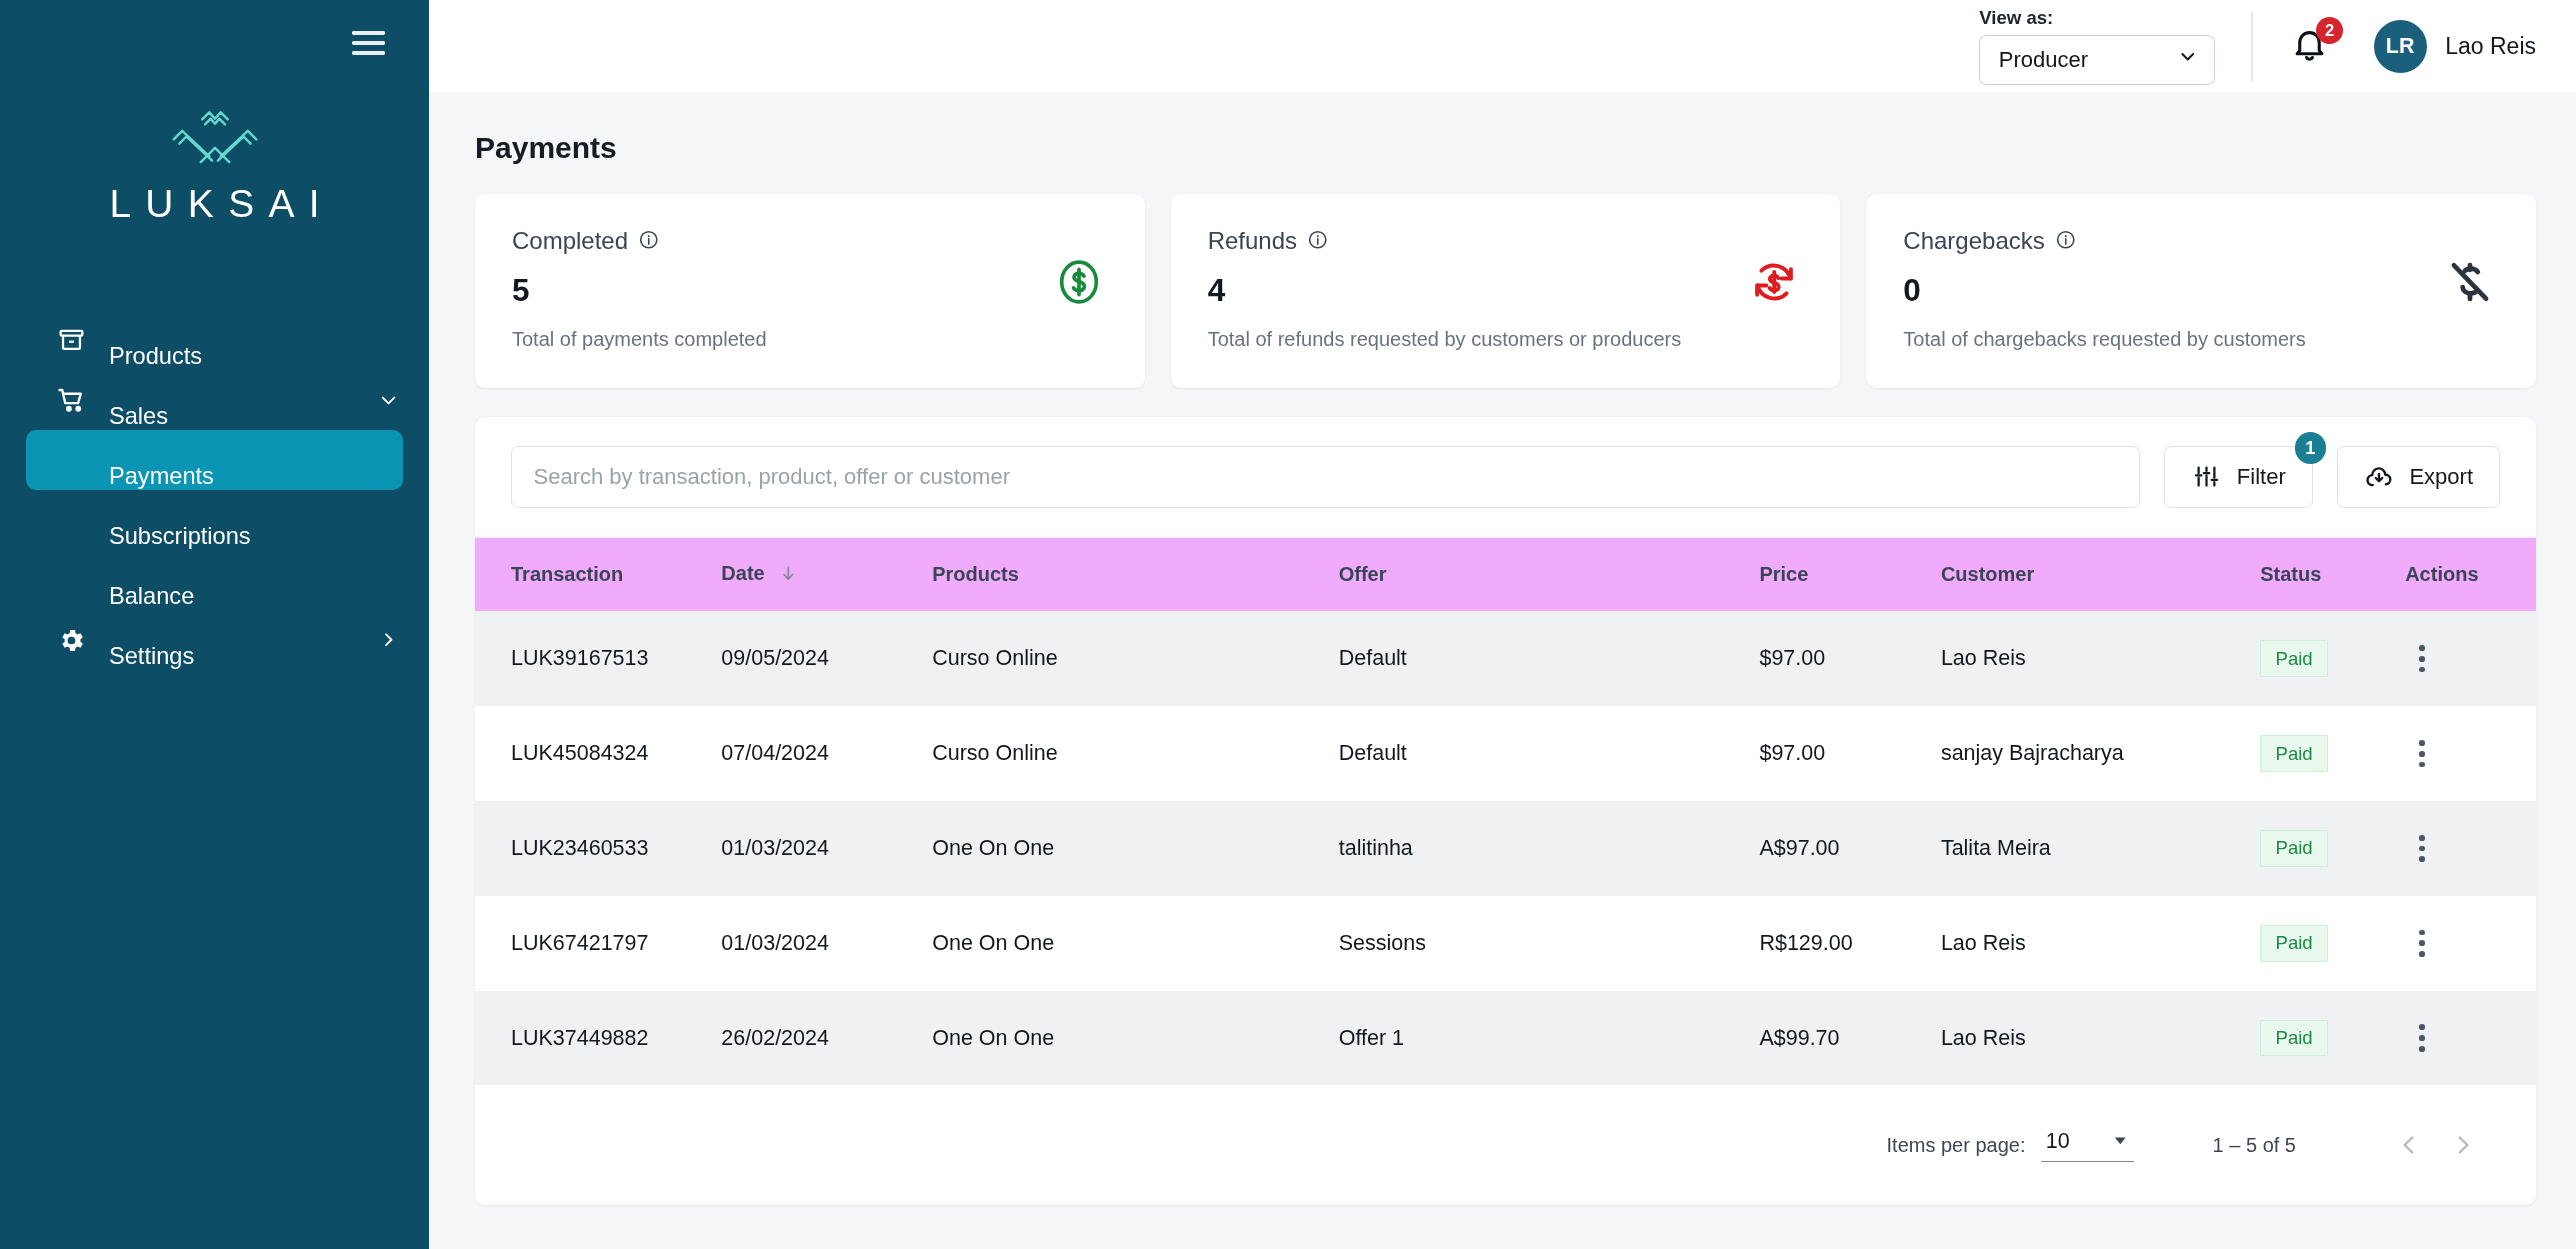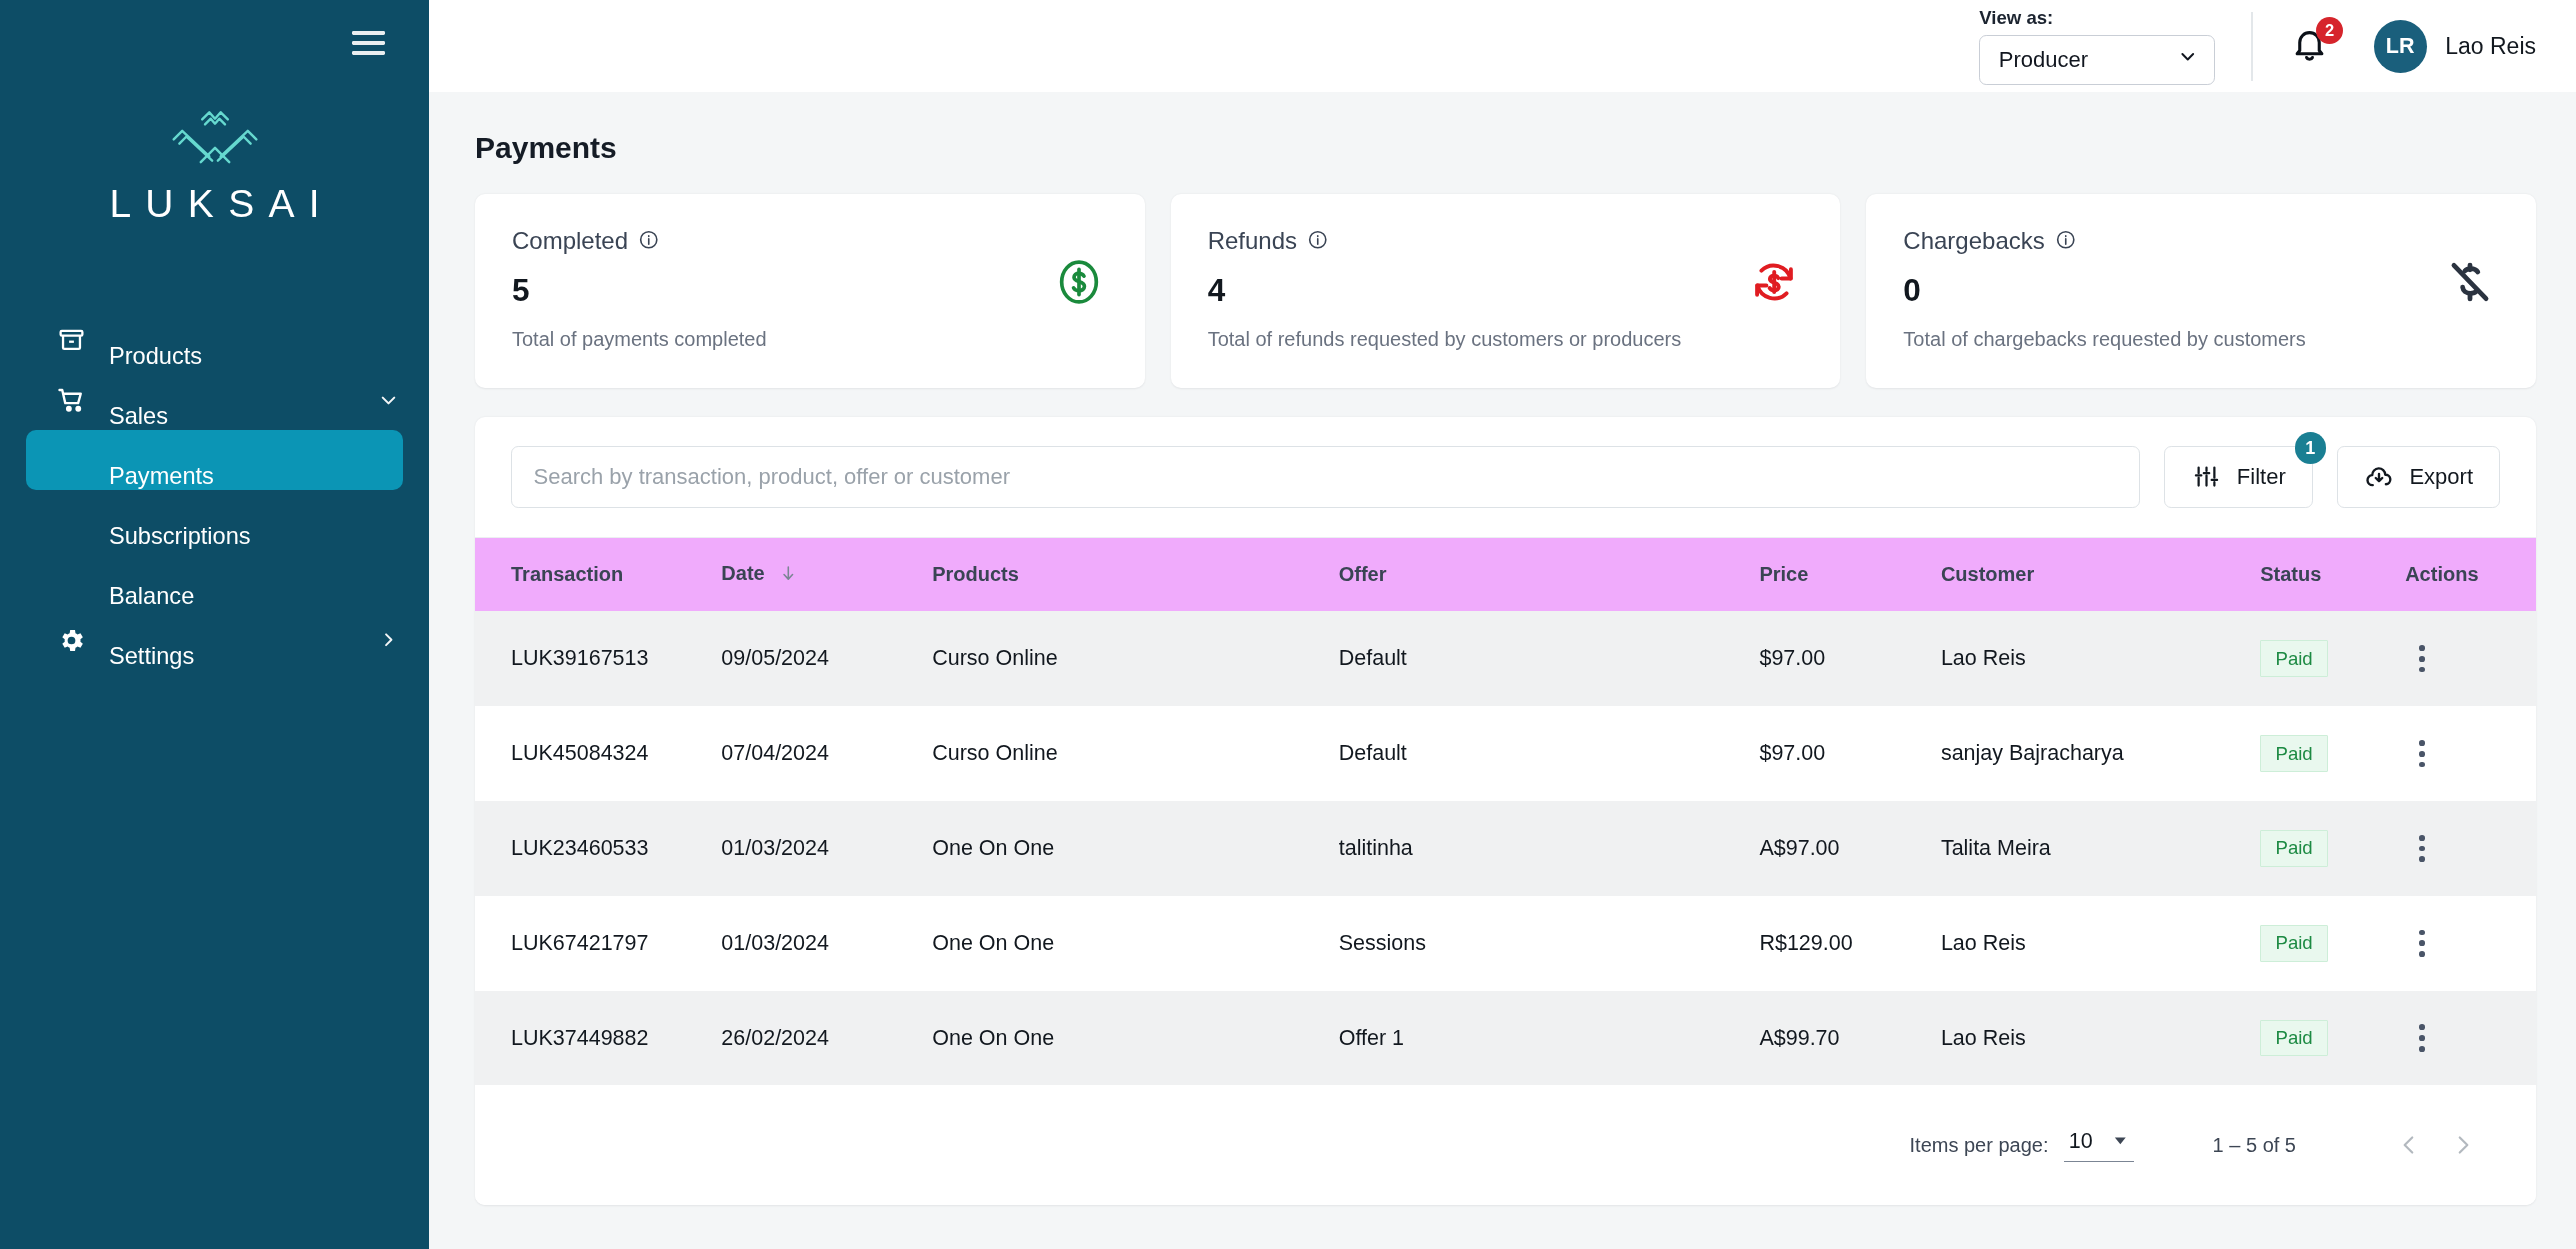--- a/index.html
+++ b/index.html
@@ -146,21 +146,21 @@
   .kebab i { width: 5.7px; height: 5.7px; border-radius: 50%; background: #4a5568; display: block; }
 
   
   .pager {
     background: #fff; display: flex; align-items: center; justify-content: flex-end;
     padding: 33px 46px 33px 0; gap: 0;
     border-bottom-left-radius: 10px; border-bottom-right-radius: 10px;
   }
   .pager-label { font-size: 20px; color: #3d4654; margin-right: 16px; }
   .pager-select {
-    display: flex; align-items: center; gap: 18px;
+    display: flex; align-items: center; gap: 41px;
     border-bottom: 1.4px solid #7b8594; padding: 0 4.3px 7.2px 4.3px; margin-right: 79px; cursor: pointer;
   }
   .pager-select .v { font-size: 21.5px; color: #12181f; }
   .pager-range { font-size: 20px; color: #3d4654; margin-right: 86px; }
   .pg-btn { width: 54px; height: 54px; display: flex; align-items: center; justify-content: center; cursor: pointer; }
 </style>
 </head>
 <body>
 
 <div class="app">

